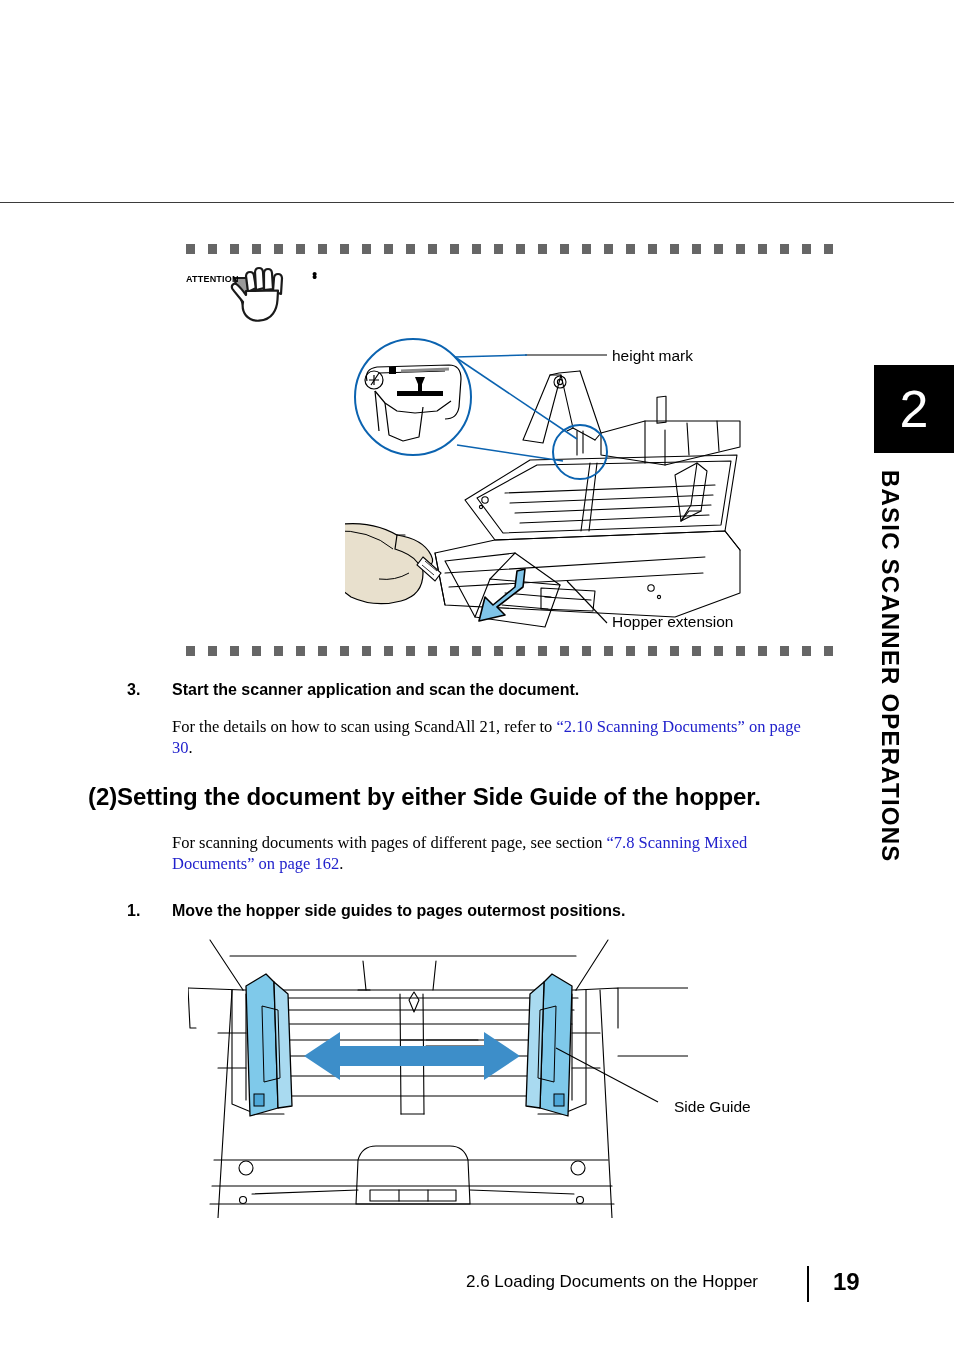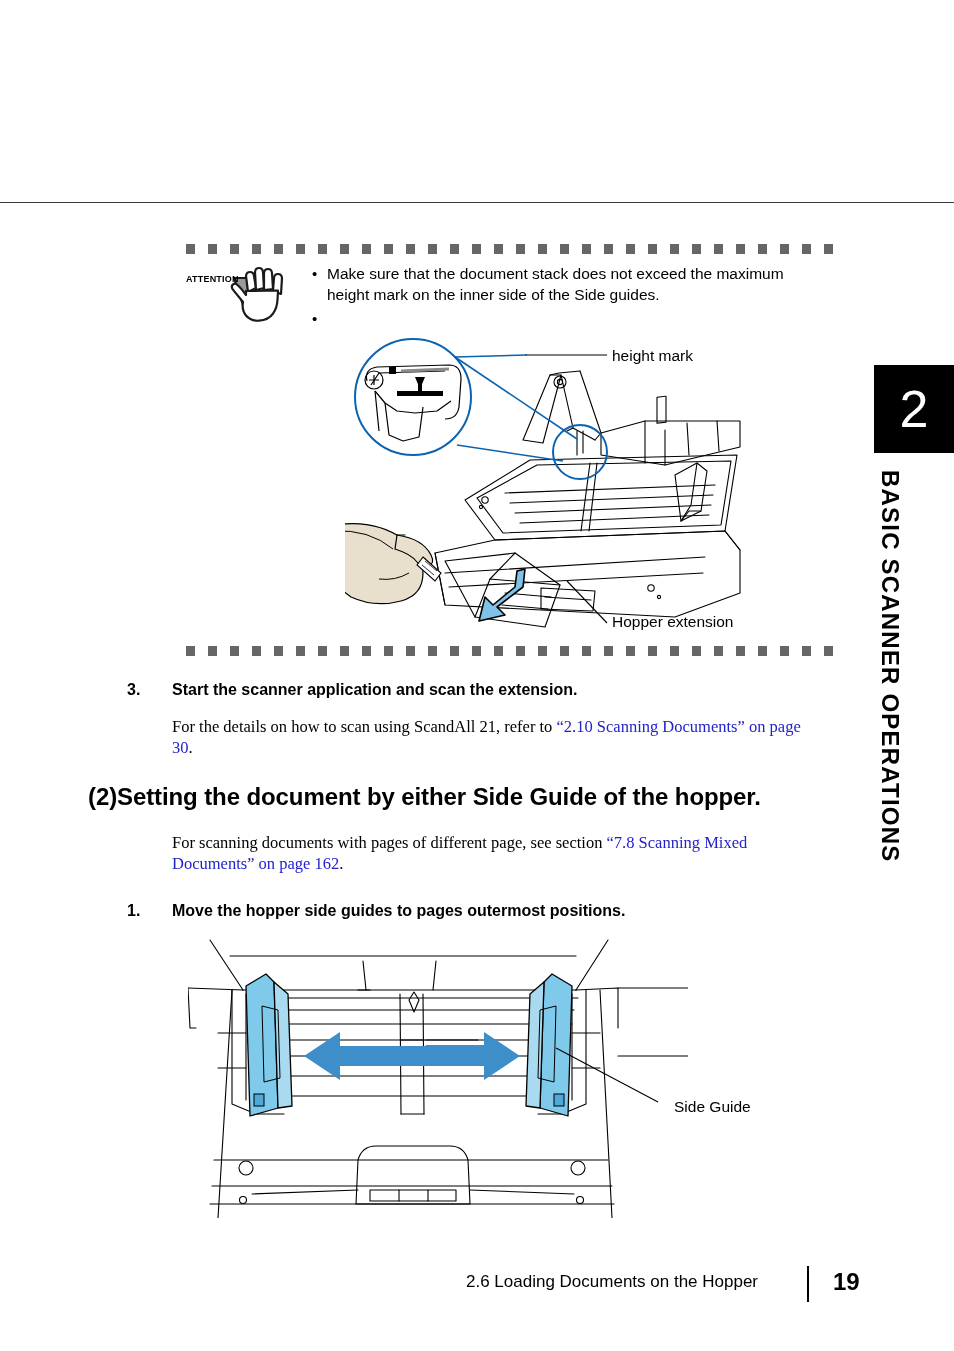--- a/index.html
+++ b/index.html
@@ -198,21 +198,20 @@
       <path d="M78,28 L78,11 q0.4,-4 4,-4 q3.6,0 4,4 L87,27 Z"></path>
       <path d="M87,29 L88,16 q0.4,-4 4,-4 q3.6,0 4,4 L95,32 Z"></path>
       <path d="M60,33 q-5,-7 -8.5,-10 q-3,-2.6 -5,0 q-1.8,2.4 1.2,5.6 L57,40 q-1.5,8 3,13.5 q4.6,5.6 13,5.2 q9.5,-0.6 14,-7 q4,-5.6 4.5,-14 q0.4,-6 0.5,-9.2 L60,29 Z"></path>
     </g>
   </svg>
 </div>
 
 <div class="attn-list">
   <div class="li">
     <span class="bul">•</span>
-    <span>Make sure that the document stack does not exceed the maximum height mark on the inner side of the Side guides.</span>
   </div>
   <div class="li">
     <span class="bul">•</span>
   </div>
 </div>
 
 <div class="illus1">
   <svg width="400" height="300" viewBox="0 0 400 300">
     <g fill="none" stroke="#000000" stroke-width="1.1" stroke-linejoin="round" stroke-linecap="round">
 
@@ -312,21 +311,21 @@
   </svg>
 </div>
 
 <span class="label lbl-height-mark">height mark</span>
 <span class="label lbl-hopper-ext">Hopper extension</span>
 
 <div class="dot-rule bottom"></div>
 
 <div class="step step3">
   <span class="num">3.</span>
-  <span class="txt">Start the scanner application and scan the extension.</span>
+  <span class="txt">Start the scanner application and scan the document.</span>
 </div>
 <div class="para para3">
   <span>For the details on how to scan using ScandAll 21, refer to </span><span class="lnk">“2.10 Scanning Documents” on page 30</span><span>.</span>
 </div>
 
 <div class="heading2">(2)Setting the document by either Side Guide of the hopper.</div>
 <div class="para para2">
   <span>For scanning documents with pages of different page, see section </span><span class="lnk">“7.8 Scanning Mixed Documents” on page 162</span><span>.</span>
 </div>
 

